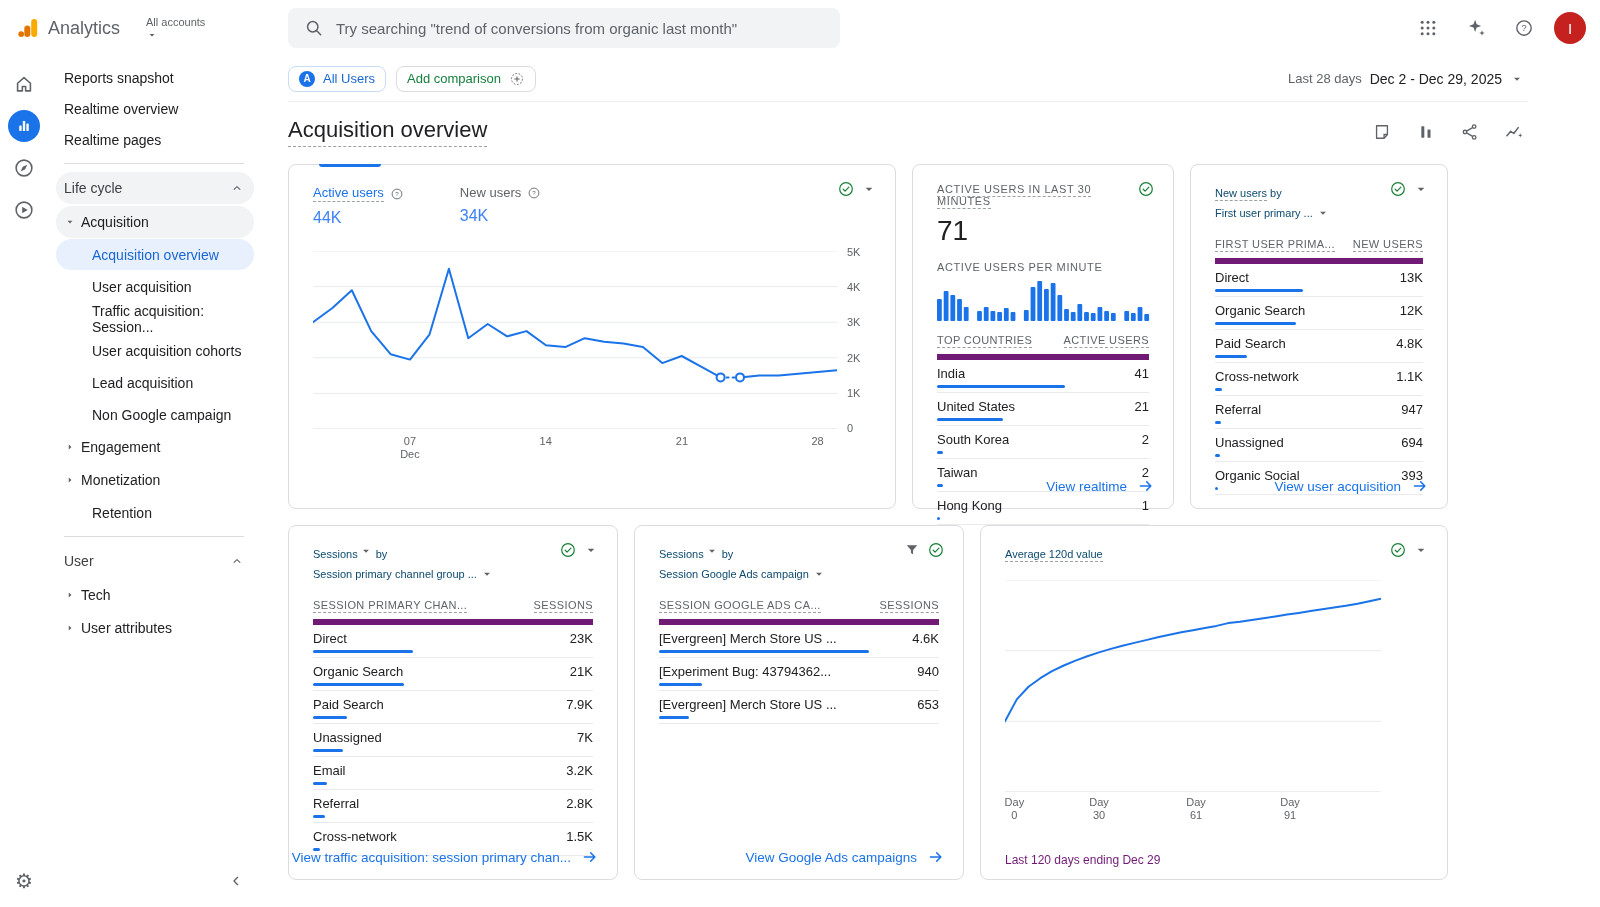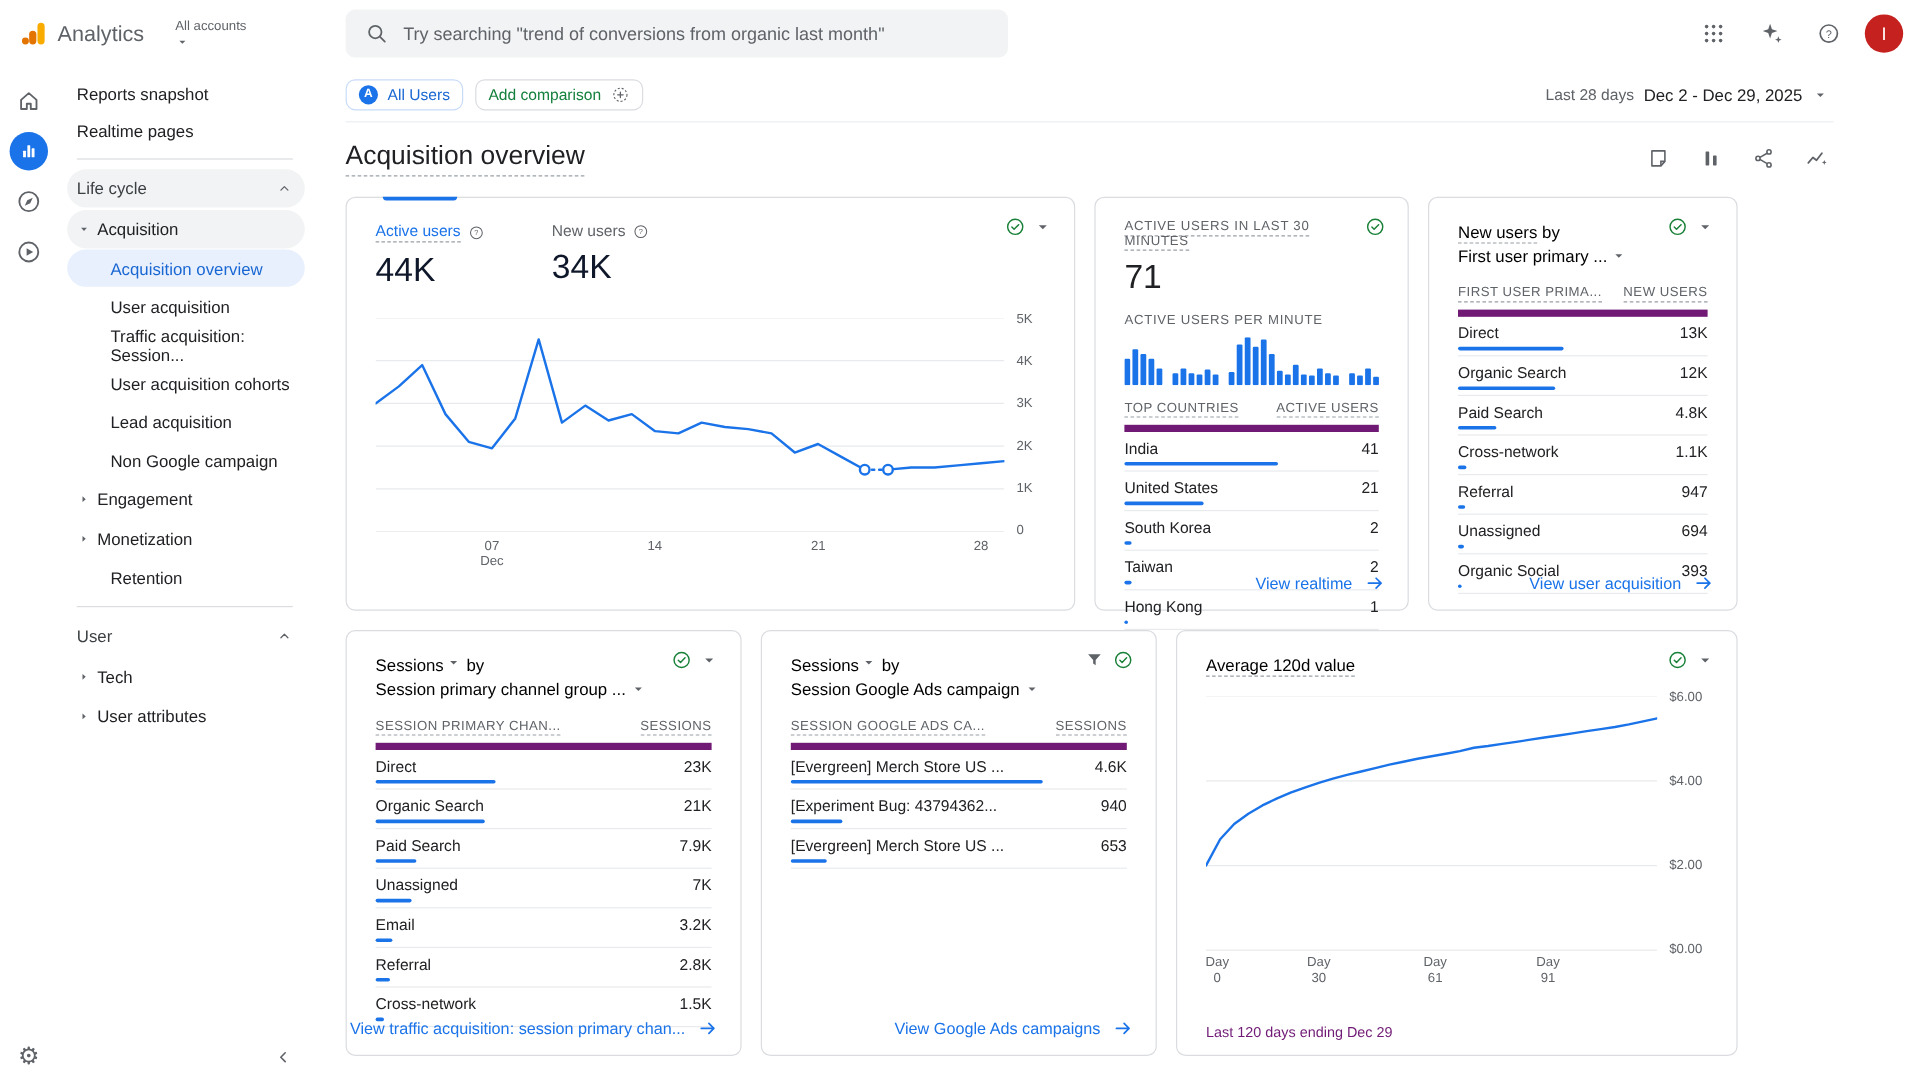--- a/index.html
+++ b/index.html
@@ -59,31 +59,31 @@
 .c-rt{width:262px;height:345px;--barmax:128px}
 .c-nu{width:258px;height:345px;--barmax:88px}
 .c-spc{width:330px;height:355px;--barmax:100px}
 .c-ads{width:330px;height:355px;--barmax:210px}
 .c-ltv{width:468px;height:355px}
 .card-ctl{position:absolute;top:15px;right:18px;display:flex;align-items:center;gap:6px}
 .tab-ind{position:absolute;top:-1px;left:30px;width:62px;height:3px;background:#1a73e8;border-radius:0 0 3px 3px}
 
 .metrics{display:flex;gap:56px}
 .mlabel{display:flex;align-items:center;gap:6px;font-size:13px}
-.mvalue{font-size:28px;color:#0f172a;margin-top:7px}
+.mvalue{font-size:16px;color:#3b82f6;margin-top:7px}
 .chart-row{display:flex;margin-top:24px}
 .plot{position:relative}
 .yaxis{position:relative;font-size:11px;color:#5f6368}
 .yaxis span{position:absolute;left:10px;white-space:nowrap}
 .xrow{position:relative;height:32px;margin-top:6px;font-size:11px;color:#5f6368}
 .xtick{position:absolute;transform:translateX(-50%);display:flex;flex-direction:column;align-items:center;line-height:13px}
 
 .uc-label{font-size:11px;letter-spacing:.6px;color:#5f6368;font-weight:500}
 .rt-value{font-size:28px;margin-top:8px}
-.ctitle{font-size:14px;line-height:20px;color:#000000;max-width:200px}
+.ctitle{font-size:11px;line-height:20px;color:#0c4a6e;max-width:200px}
 .ctitle .dim{font-weight:500;display:flex;align-items:center;gap:2px;white-space:nowrap}
 .thead{display:flex;justify-content:space-between;align-items:flex-end;font-size:11px;letter-spacing:.4px;color:#5f6368;margin-top:15px;padding-bottom:6px;border-bottom:6px solid #701a75}
 .trow{padding:5px 0 4px;border-bottom:1px solid #e8eaed}
 .tline{display:flex;justify-content:space-between;font-size:13px;color:#202124;line-height:17px}
 .tline .tlabel{white-space:nowrap;overflow:hidden;text-overflow:ellipsis;max-width:75%}
 .barwrap{width:var(--barmax);margin-top:3px}
 .rowbar{height:3px;background:#1a73e8;border-radius:2px;width:0}
 .card-link{position:absolute;bottom:13px;left:24px;right:18px;display:flex;justify-content:flex-end;align-items:center;gap:10px;color:#1a73e8;font-size:13.5px;font-weight:500;text-decoration:none;white-space:nowrap;cursor:pointer}
 .ltv-footer{position:absolute;bottom:12px;left:24px;font-size:12px;color:#701a75}
 .caret-inline{color:#5f6368;margin-left:1px}
@@ -258,20 +258,23 @@
       <svg class="ic ic22">
         <use href="#s-ads"></use>
       </svg>
     </div>
   <div class="rail-gear">⚙</div>
 </nav>
 
 <nav class="sidebar">
   <div class="snav">
       <span>Reports snapshot</span>
+    </div>
+  <div class="snav">
+      <span>Realtime overview</span>
     </div>
   <div class="snav">
       <span>Realtime pages</span>
     </div>
   <div class="sdivider"></div>
 
   <div class="shead pill">
     <span>Life cycle</span>
     <svg class="ic ic14 gray">
         <use href="#s-chevup"></use>
@@ -820,26 +823,20 @@
         <div class="chart-row" style="margin-top:16px">
           <div class="plot" style="width:376px;height:212px">
             <svg width="376" height="212" viewBox="0 0 376 212">
                 <line x1="0" x2="376" y1="0.0" y2="0.0" stroke="#e8eaed" stroke-width="1"></line>
                 <line x1="0" x2="376" y1="70.7" y2="70.7" stroke="#e8eaed" stroke-width="1"></line>
                 <line x1="0" x2="376" y1="141.3" y2="141.3" stroke="#e8eaed" stroke-width="1"></line>
                 <line x1="0" x2="376" y1="212.0" y2="212.0" stroke="#dadce0" stroke-width="1"></line>
                 <path d="M0.0 141.3L11.8 119.4L23.5 106.7L35.3 98.2L47.0 91.2L58.8 85.5L70.5 80.6L82.3 76.3L94.0 72.4L105.8 68.9L117.5 65.7L129.3 62.9L141.0 60.1L152.8 57.2L164.5 54.8L176.3 52.3L188.0 50.2L199.8 48.1L211.5 45.9L223.3 43.1L235.0 41.7L246.8 39.9L258.5 38.2L270.3 36.4L282.0 34.6L293.8 32.9L305.5 31.1L317.3 29.3L329.0 27.6L340.8 25.8L352.5 23.7L364.3 21.2L376.0 18.7" fill="none" stroke="#1a73e8" stroke-width="2" stroke-linejoin="round" stroke-linecap="round"></path>
               </svg>
           </div>
-          <div class="yaxis" style="width:44px;height:212px">
-            <span style="top:-5px">$6.00</span>
-            <span style="top:calc(33.33% - 6px)">$4.00</span>
-            <span style="top:calc(66.67% - 6px)">$2.00</span>
-            <span style="top:calc(100% - 7px)">$0.00</span>
-          </div>
         </div>
         <div class="xrow" style="width:376px;margin-top:4px">
           <div class="xtick" style="left:2.5%">
               <span>Day</span>
               <span>0</span>
             </div>
           <div class="xtick" style="left:25%">
               <span>Day</span>
               <span>30</span>
             </div>

